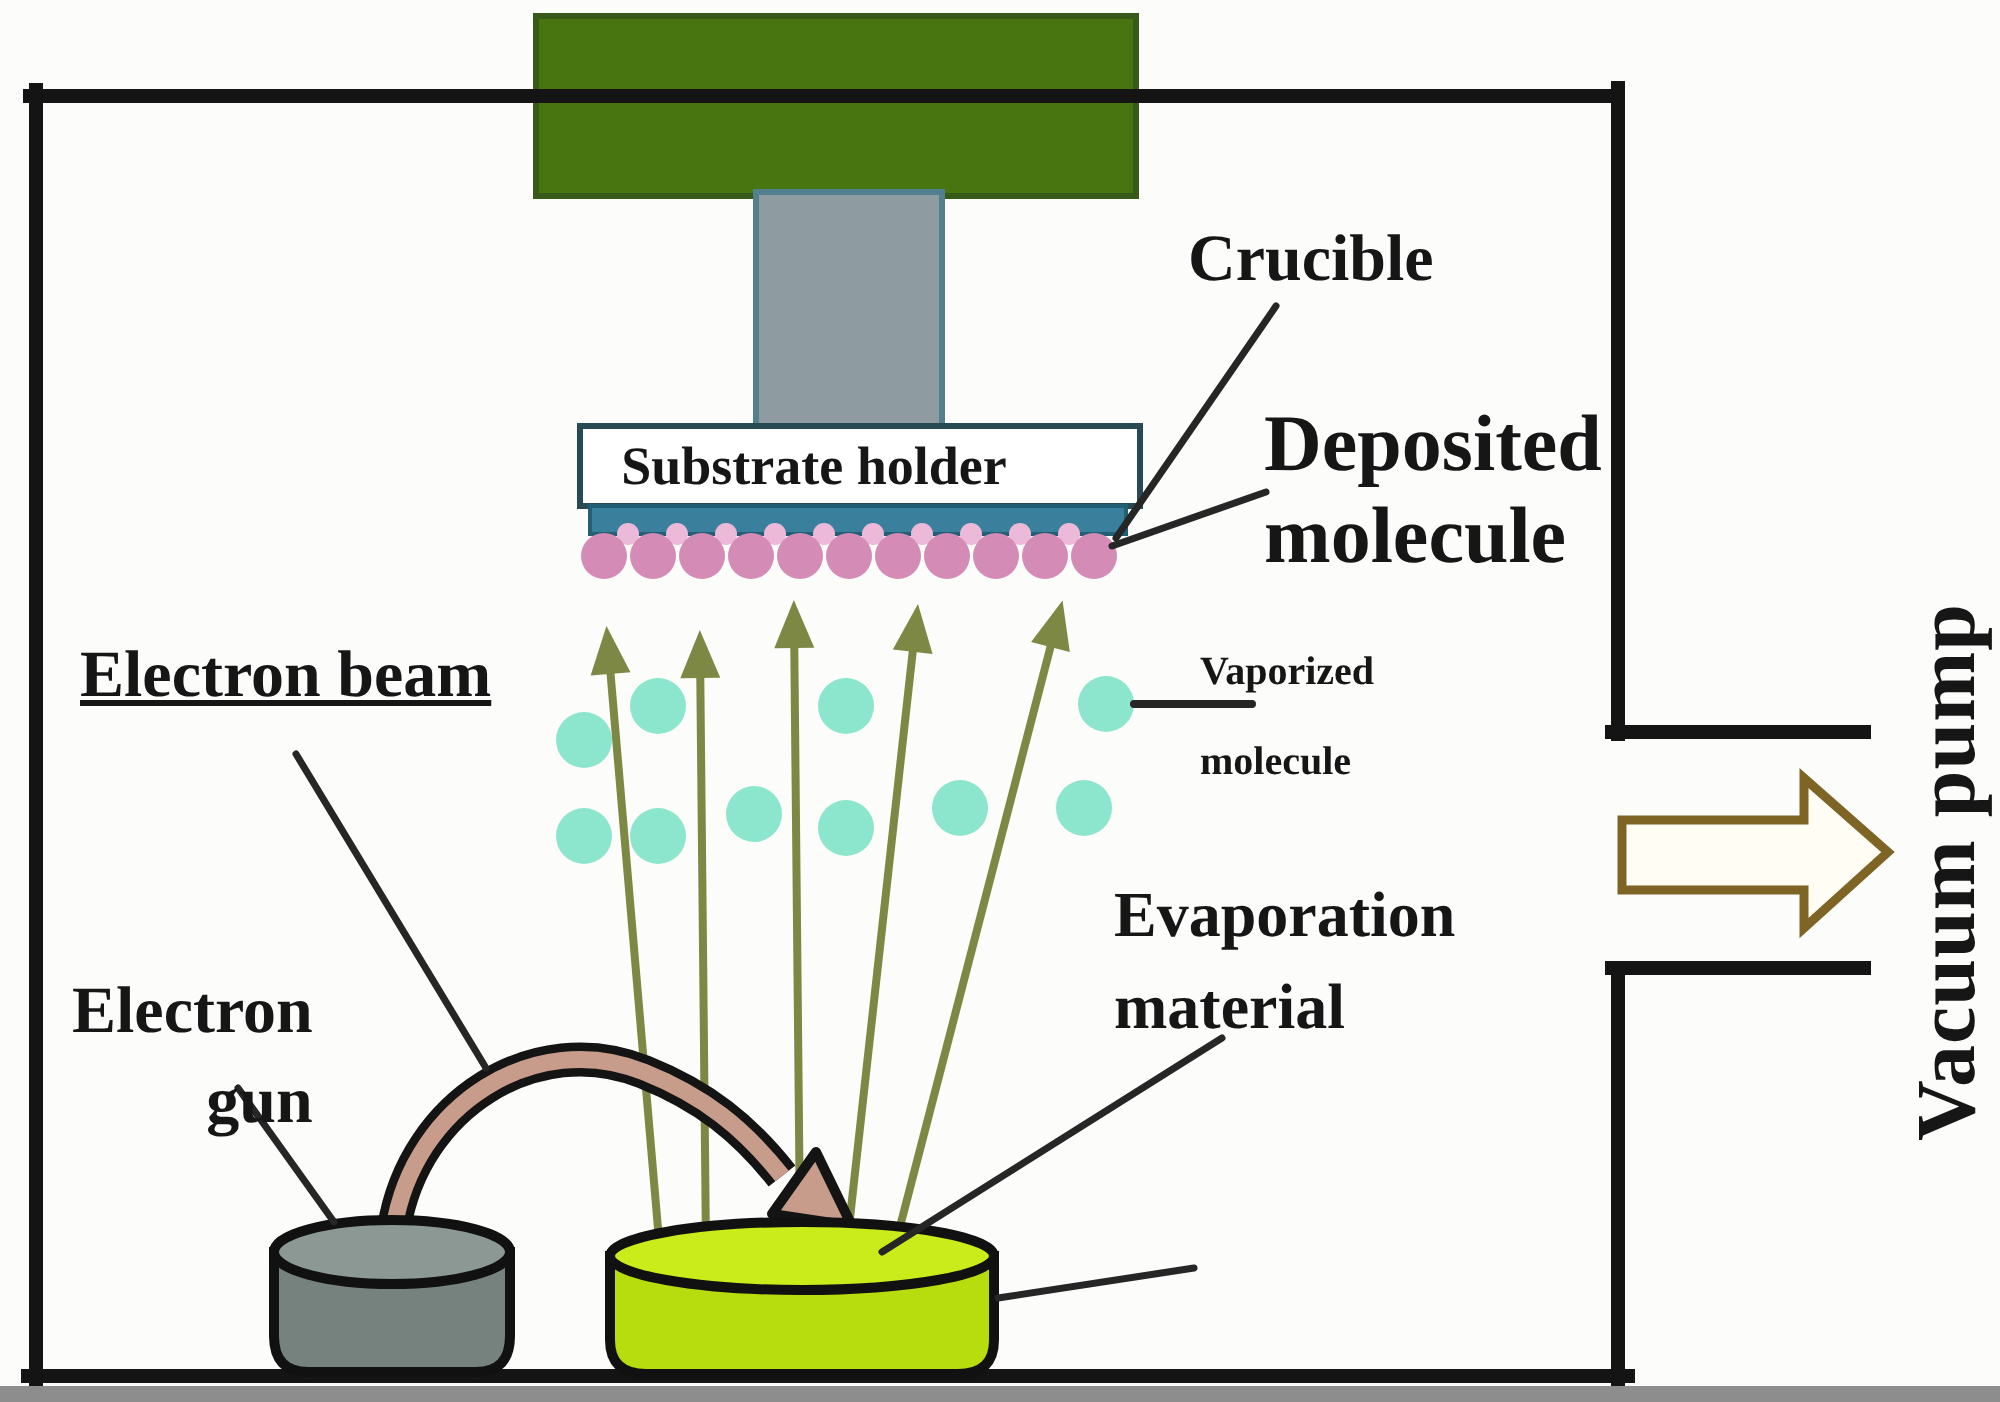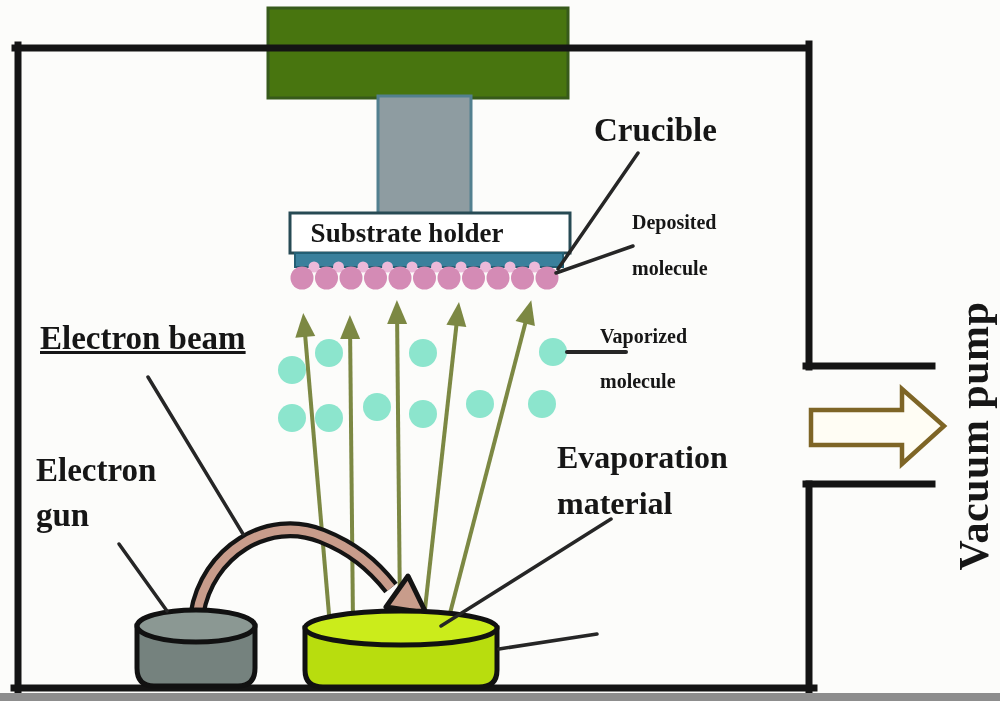--- a/index.html
+++ b/index.html
@@ -8,26 +8,26 @@
     font-family:"Liberation Serif","DejaVu Serif",serif;
   }
   .stage svg{position:absolute;left:0;top:0;}
   .lbl{
     position:absolute;font-weight:700;color:#161616;white-space:pre-line;
     font-family:"Liberation Serif","DejaVu Serif",serif;line-height:1.15;
   }
   .lbl-substrate-holder{left:290px;top:213px;width:234px;height:40px;
     line-height:40px;text-align:center;font-size:27px;}
   .lbl-substrate{left:594px;top:112px;font-size:33px;}
-  .lbl-deposited{left:632px;top:199px;font-size:20px;line-height:46px;}
+  .lbl-deposited{left:632px;top:199px;font-size:40px;line-height:46px;}
   .lbl-vaporized{left:600px;top:314px;font-size:20px;line-height:45px;}
   .lbl-evaporation{left:557px;top:434px;font-size:32px;line-height:46px;font-family:Liberation Serif, serif;}
   .lbl-crucible{left:612px;top:603px;font-size:33px;}
   .lbl-ebeam{left:40px;top:320px;font-size:33px;text-decoration:underline;}
-  .lbl-egun{left:36px;top:448px;font-size:33px;line-height:45px;}
+  .lbl-egun{left:36px;top:484px;font-size:33px;line-height:45px;text-align:right;}
   .lbl-pump{
     left:802px;top:411px;width:344px;height:50px;line-height:50px;
     text-align:center;font-size:42px;letter-spacing:.5px;
     transform:rotate(-90deg);transform-origin:50% 50%;
   }
 </style>
 </head>
 <body>
 
 <div class="stage">

